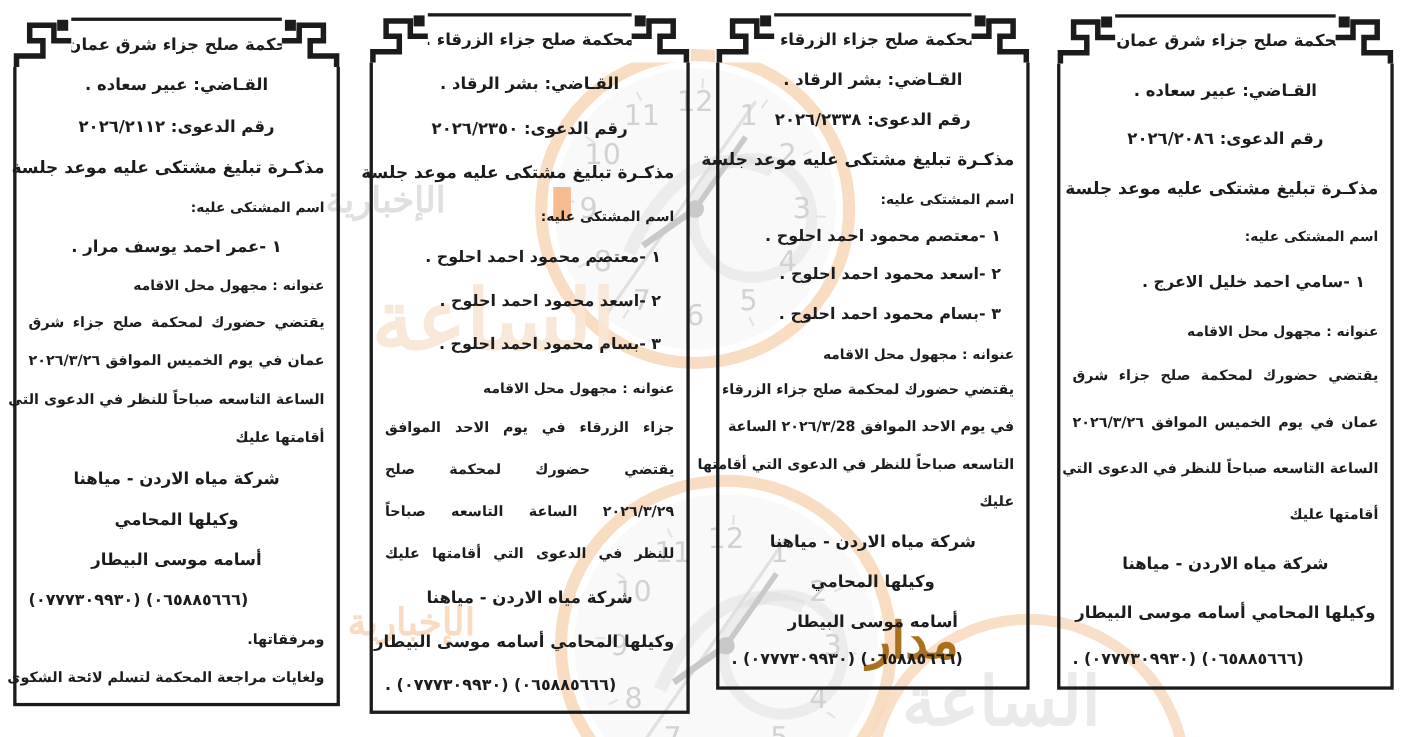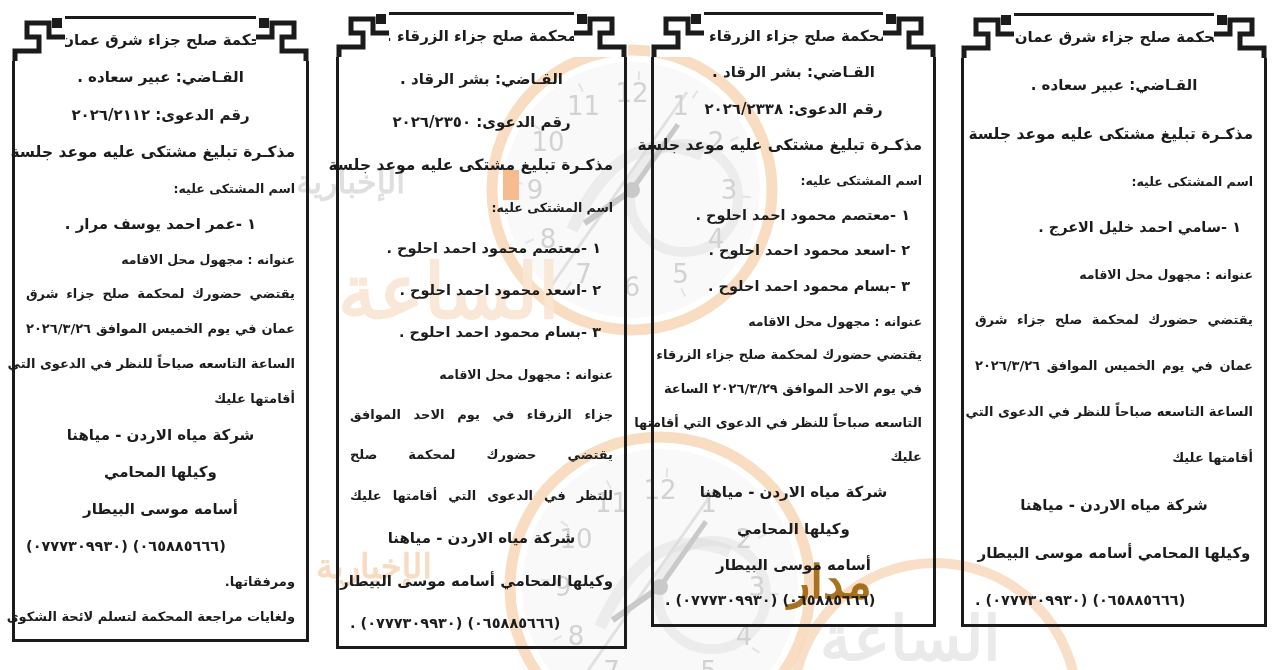--- a/index.html
+++ b/index.html
@@ -167,20 +167,21 @@
       <div class="ln s-head">القـاضي: بشر الرقاد .</div>
       <div class="ln s-head">رقم الدعوى: ٢٠٢٦/٢٣٥٠</div>
       <div class="ln s-title">مذكـرة تبليغ مشتكى عليه موعد جلسة</div>
       <div class="ln s-label">اسم المشتكى عليه:</div>
       <div class="ln s-name">١ -معتصم محمود احمد احلوح .</div>
       <div class="ln s-name">٢ -اسعد محمود احمد احلوح .</div>
       <div class="ln s-name">٣ -بسام محمود احمد احلوح .</div>
       <div class="ln s-label">عنوانه : مجهول محل الاقامه</div>
       <div class="ln s-just">جزاء الزرقاء في يوم الاحد الموافق</div>
       <div class="ln s-just">يقتضي حضورك لمحكمة صلح</div>
+      <div class="ln s-just">٢٠٢٦/٣/٢٩ الساعة التاسعه صباحاً</div>
       <div class="ln s-just">للنظر في الدعوى التي أقامتها عليك</div>
       <div class="ln s-co">شركة مياه الاردن - مياهنا</div>
       <div class="ln s-co">وكيلها المحامي أسامه موسى البيطار</div>
       <div class="ln s-phone">(٠٦٥٨٨٥٦٦٦) (٠٧٧٧٣٠٩٩٣٠) .</div>
     </div>
 </div>
 <div class="notice n3">
   <span class="corner tl"><svg width="54" height="46" viewBox="0 0 54 46" xmlns="http://www.w3.org/2000/svg">
         <rect x="0" y="0" width="54" height="46" fill="#ffffff"></rect>
         <path d="M54 22 H38 V8 H16 V22 H28 V36 H4 V46" fill="none" stroke="#1b1b1b" stroke-width="5"></path>
@@ -195,21 +196,21 @@
       <div class="ln s-head">محكمة صلح جزاء الزرقاء .</div>
       <div class="ln s-head">القـاضي: بشر الرقاد .</div>
       <div class="ln s-head">رقم الدعوى: ٢٠٢٦/٢٣٣٨</div>
       <div class="ln s-title">مذكـرة تبليغ مشتكى عليه موعد جلسة</div>
       <div class="ln s-label">اسم المشتكى عليه:</div>
       <div class="ln s-name">١ -معتصم محمود احمد احلوح .</div>
       <div class="ln s-name">٢ -اسعد محمود احمد احلوح .</div>
       <div class="ln s-name">٣ -بسام محمود احمد احلوح .</div>
       <div class="ln s-label">عنوانه : مجهول محل الاقامه</div>
       <div class="ln s-just">يقتضي حضورك لمحكمة صلح جزاء الزرقاء</div>
-      <div class="ln s-just">في يوم الاحد الموافق ٢٠٢٦/٣/٢٩ الساعة</div>
+      <div class="ln s-just">في يوم الاحد الموافق ٢٠٢٦/٣/28 الساعة</div>
       <div class="ln s-just">التاسعه صباحاً للنظر في الدعوى التي أقامتها</div>
       <div class="ln s-right">عليك</div>
       <div class="ln s-co">شركة مياه الاردن - مياهنا</div>
       <div class="ln s-co">وكيلها المحامي</div>
       <div class="ln s-co">أسامه موسى البيطار</div>
       <div class="ln s-phone">(٠٦٥٨٨٥٦٦٦) (٠٧٧٧٣٠٩٩٣٠) .</div>
     </div>
 </div>
 <div class="notice n4">
   <span class="corner tl"><svg width="54" height="46" viewBox="0 0 54 46" xmlns="http://www.w3.org/2000/svg">
@@ -218,20 +219,21 @@
         <rect x="41" y="3" width="10" height="10" fill="#1b1b1b"></rect>
       </svg></span>
   <span class="corner tr"><svg width="54" height="46" viewBox="0 0 54 46" xmlns="http://www.w3.org/2000/svg">
         <rect x="0" y="0" width="54" height="46" fill="#ffffff"></rect>
         <path d="M54 22 H38 V8 H16 V22 H28 V36 H4 V46" fill="none" stroke="#1b1b1b" stroke-width="5"></path>
         <rect x="41" y="3" width="10" height="10" fill="#1b1b1b"></rect>
       </svg></span>
   <div class="lines">
       <div class="ln s-head">محكمة صلح جزاء شرق عمان .</div>
       <div class="ln s-head">القـاضي: عبير سعاده .</div>
+      <div class="ln s-head">رقم الدعوى: ٢٠٢٦/٢٠٨٦</div>
       <div class="ln s-title">مذكـرة تبليغ مشتكى عليه موعد جلسة</div>
       <div class="ln s-label">اسم المشتكى عليه:</div>
       <div class="ln s-name">١ -سامي احمد خليل الاعرج .</div>
       <div class="ln s-label">عنوانه : مجهول محل الاقامه</div>
       <div class="ln s-just">يقتضي حضورك لمحكمة صلح جزاء شرق</div>
       <div class="ln s-just">عمان في يوم الخميس الموافق ٢٠٢٦/٣/٢٦</div>
       <div class="ln s-just">الساعة التاسعه صباحاً للنظر في الدعوى التي</div>
       <div class="ln s-right">أقامتها عليك</div>
       <div class="ln s-co">شركة مياه الاردن - مياهنا</div>
       <div class="ln s-co">وكيلها المحامي أسامه موسى البيطار</div>

